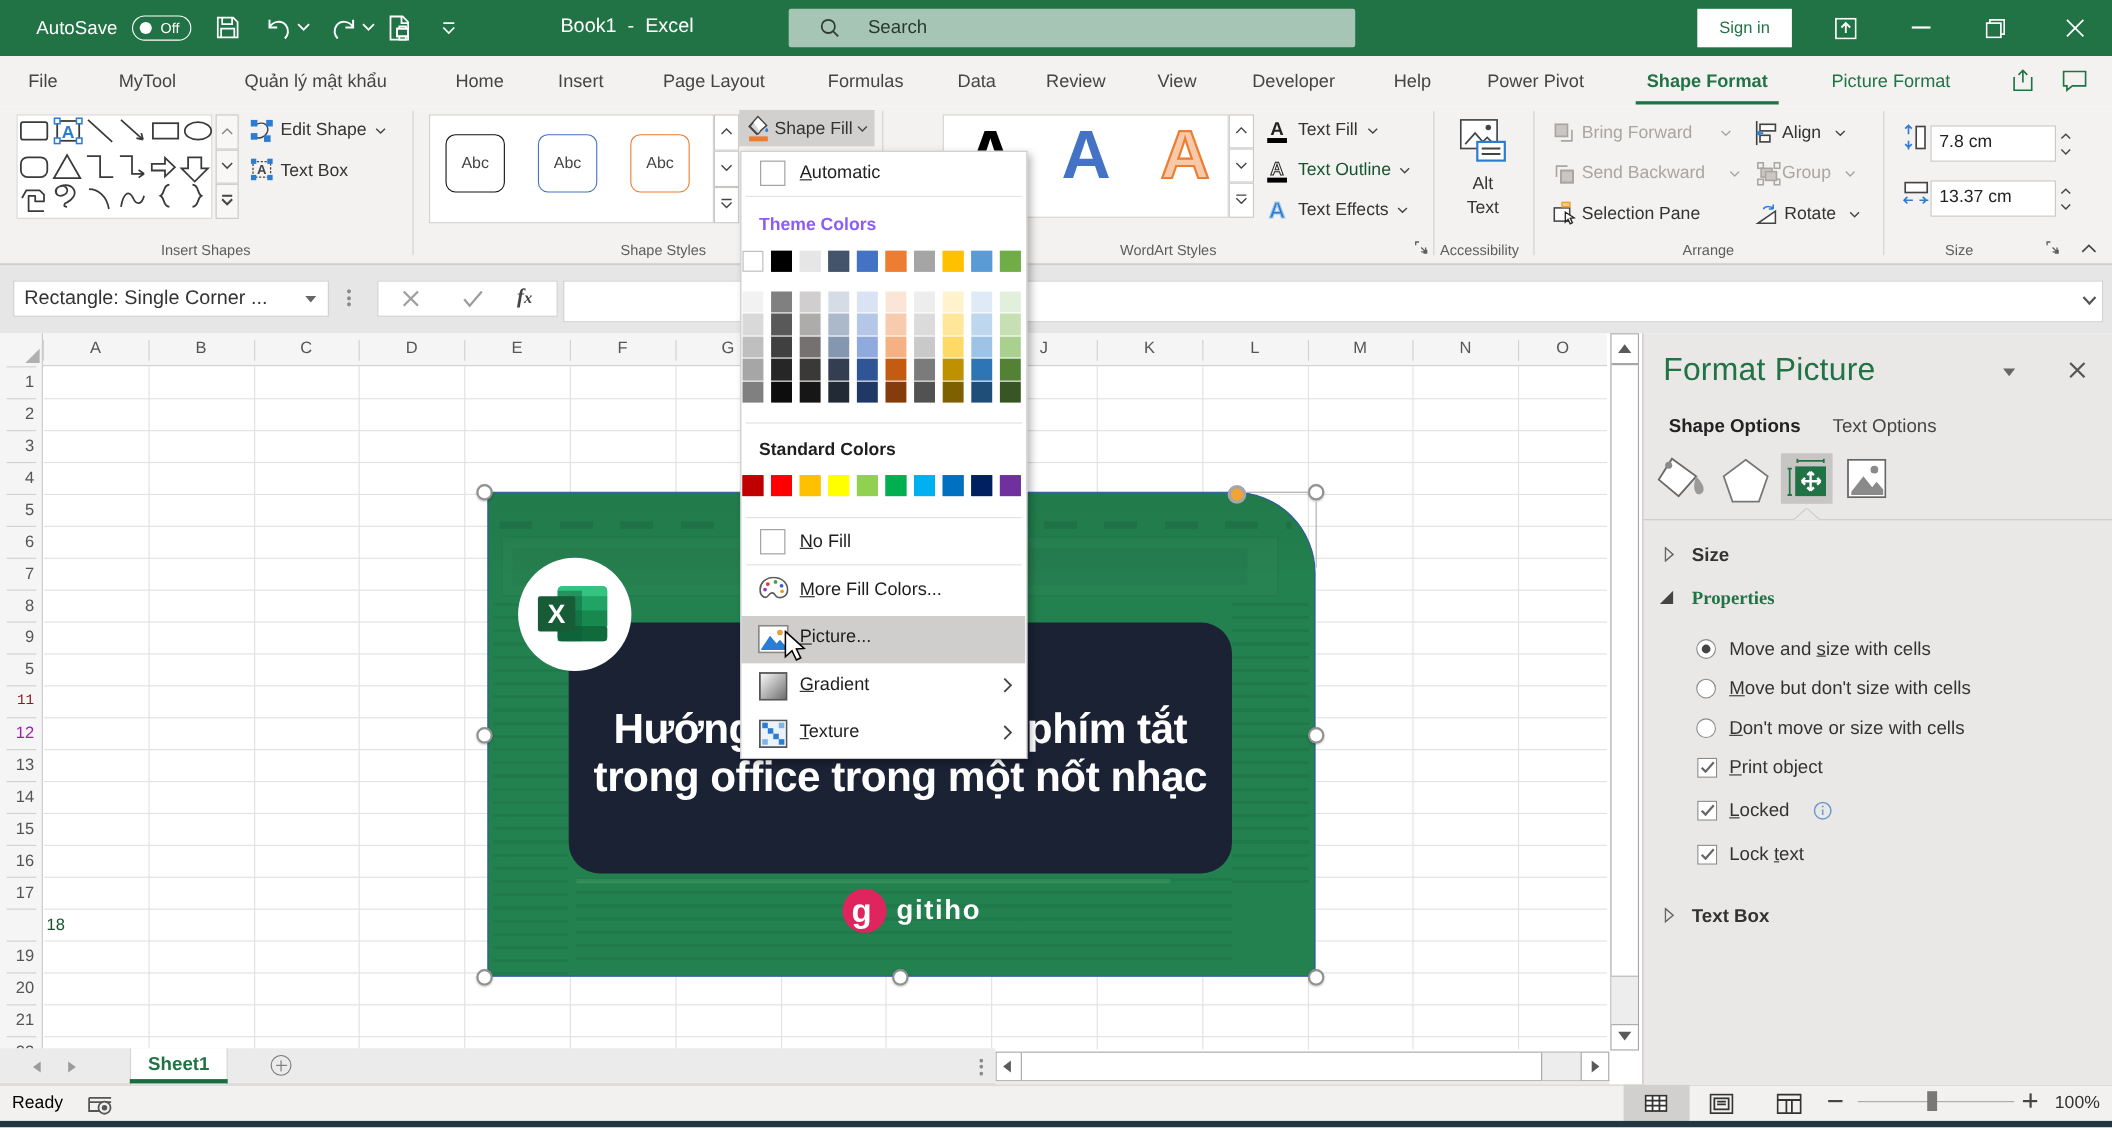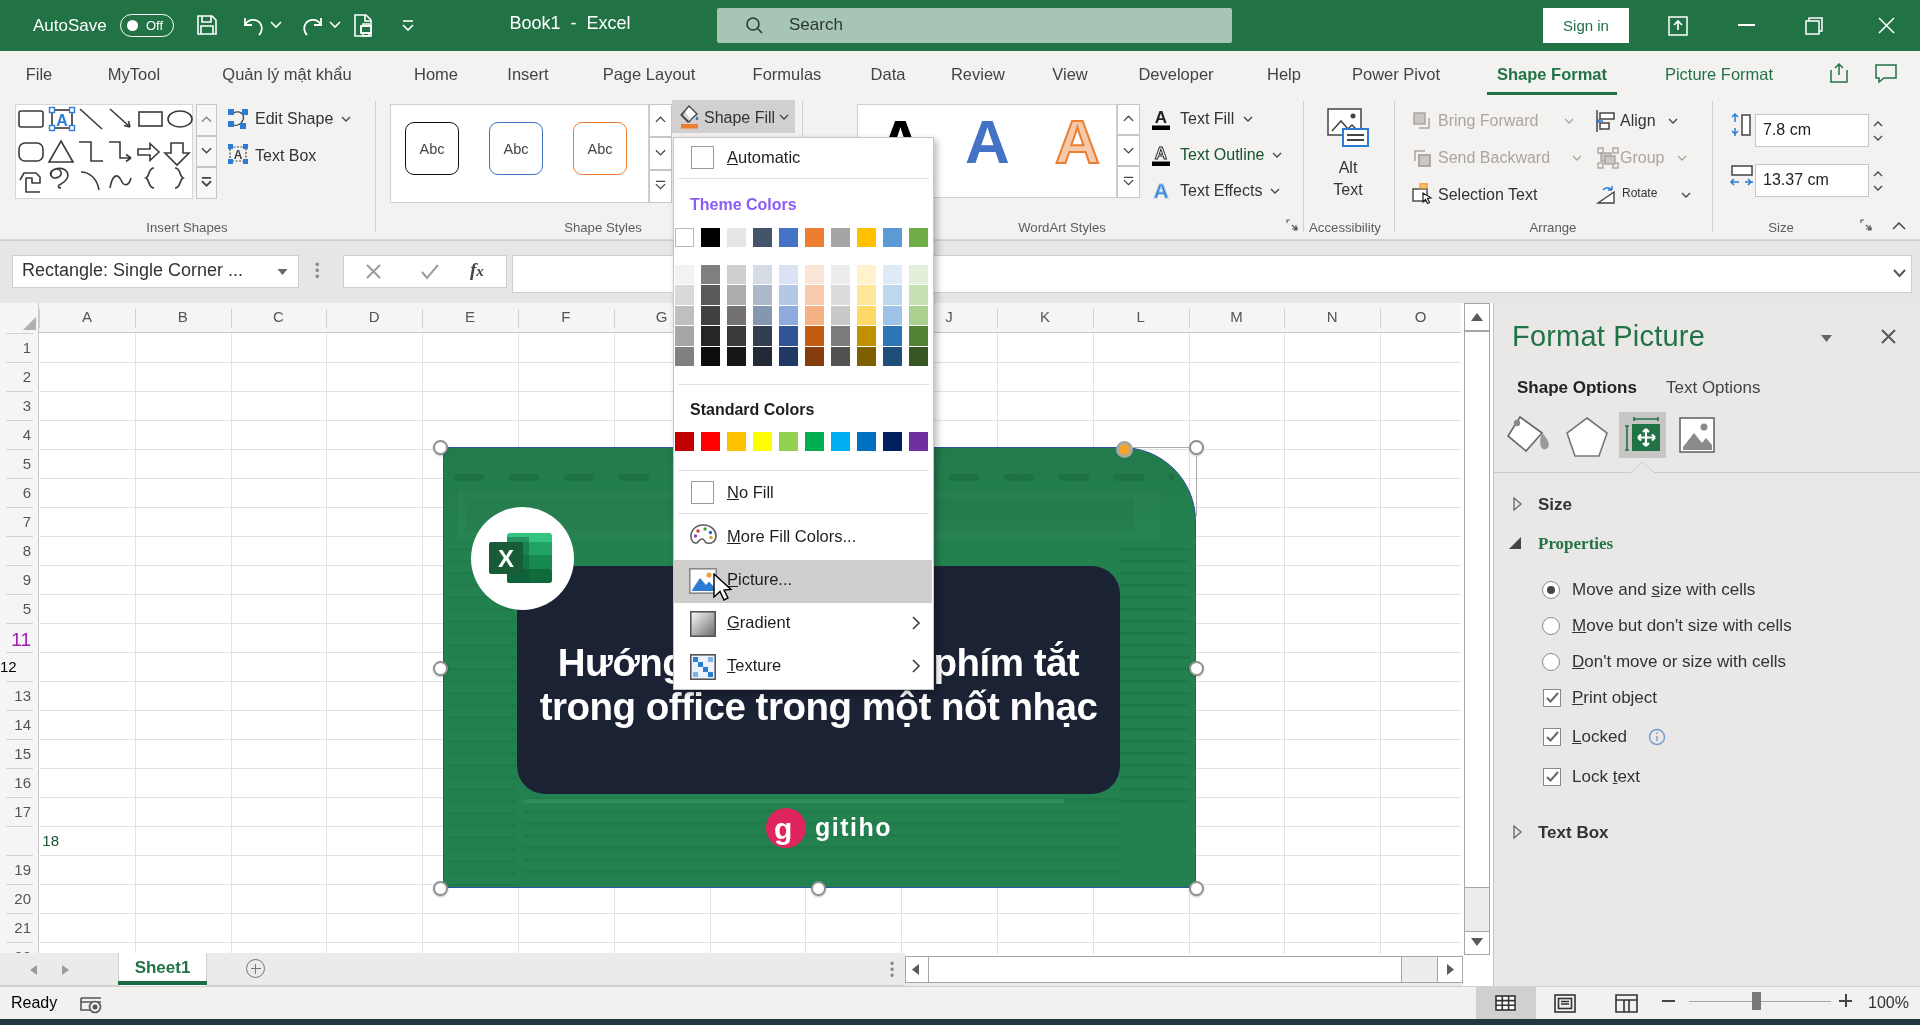--- a/index.html
+++ b/index.html
@@ -258,21 +258,21 @@
 <div class="abs" style="left:1438px;top:149px;font-size:16px;color:#a9a5a1;">Send Backward</div>
 <svg class="abs" style="left:1572px;top:155px" width="10" height="7" viewBox="0 0 10 7" fill="none" stroke="#a9a5a1" stroke-width="1.3">
     <path d="M1 1 l4 4 l4 -4"></path>
   </svg>
 <svg class="abs" style="left:1411px;top:183px" width="24" height="24" viewBox="0 0 24 24" fill="none" stroke="#444" stroke-width="1.4">
 <rect x="2" y="6" width="14" height="12" fill="#fff"></rect>
     <path d="M9 1 h7 v4" stroke="#f0a330" fill="#fbe2b8"></path>
     <rect x="9" y="1" width="7" height="4" fill="#fbc97c" stroke="#e8a33d"></rect>
 <path d="M12 10 l0 9 l2.5 -2.5 l2 4 l2 -1 l-2 -4 l3.5 -0.5 z" fill="#fff" stroke="#222" stroke-width="1.2"></path>
   </svg>
-<div class="abs" style="left:1438px;top:186px;font-size:16px;color:#333;">Selection Text</div>
+<div class="abs" style="left:1438px;top:186px;font-size:16px;color:#333;">Selection Pane</div>
 <svg class="abs" style="left:1595px;top:110px" width="22" height="22" viewBox="0 0 22 22" fill="none" stroke="#444" stroke-width="1.5">
 <rect x="5" y="3" width="14" height="6" fill="#fff"></rect>
     <rect x="5" y="13" width="9" height="6" fill="#fff"></rect>
     <path d="M2 0 v22" stroke="#444"></path>
     <path d="M8 11 h-6 m0 0 l3 -2 m-3 2 l3 2" stroke="#2b7cd3"></path>
   </svg>
 <div class="abs" style="left:1620px;top:112px;font-size:16px;color:#333;">Align</div>
 <svg class="abs" style="left:1668px;top:118px" width="10" height="7" viewBox="0 0 10 7" fill="none" stroke="#444" stroke-width="1.3">
     <path d="M1 1 l4 4 l4 -4"></path>
   </svg>
@@ -285,21 +285,21 @@
     <rect x="8" y="9" width="10" height="8" fill="#c9c6c3"></rect>
   </svg>
 <div class="abs" style="left:1620px;top:149px;font-size:16px;color:#a9a5a1;">Group</div>
 <svg class="abs" style="left:1677px;top:155px" width="10" height="7" viewBox="0 0 10 7" fill="none" stroke="#a9a5a1" stroke-width="1.3">
     <path d="M1 1 l4 4 l4 -4"></path>
   </svg>
 <svg class="abs" style="left:1595px;top:184px" width="23" height="22" viewBox="0 0 23 22" fill="none" stroke="#444" stroke-width="1.4">
 <path d="M3 19 L19 19 L19 8 Z" fill="#fff"></path>
     <path d="M8 6 c2 -3 7 -3 9 0 m0 0 v-4 m0 4 h-4" stroke="#2b7cd3"></path>
   </svg>
-<div class="abs" style="left:1622px;top:186px;font-size:12px;color:#333;">Rotate</div>
+<div class="abs" style="left:1622px;top:186px;font-size:16px;color:#333;">Rotate</div>
 <svg class="abs" style="left:1681px;top:192px" width="10" height="7" viewBox="0 0 10 7" fill="none" stroke="#444" stroke-width="1.3">
     <path d="M1 1 l4 4 l4 -4"></path>
   </svg>
 <svg class="abs" style="left:1729px;top:112px" width="24" height="26" viewBox="0 0 24 26" fill="none" stroke="#444" stroke-width="1.5">
 <path d="M6 2 v8 m0 6 v8 m-3 -19 l3 -3 l3 3 m-6 14 l3 3 l3 -3" stroke="#2b7cd3"></path>
     <rect x="13" y="3" width="8" height="20" fill="#fff"></rect>
   </svg>
 <div class="abs" style="left:1755px;top:114px;width:114px;height:33px;background:#fff;border:1px solid #c8c6c4;"></div>
 <div class="abs" style="left:1763px;top:121px;font-size:16px;color:#222;">7.8 cm</div>
 <svg class="abs" style="left:1872px;top:119px" width="12" height="24" viewBox="0 0 12 24" fill="none" stroke="#444" stroke-width="1.3">
@@ -390,23 +390,23 @@
 <div class="abs" style="left:0;top:484.0px;width:31px;text-align:right;font-size:15px;color:#555;">6</div>
 <div class="abs" style="left:6px;top:478.0px;width:27px;height:1px;background:#d0d0d0;"></div>
 <div class="abs" style="left:0;top:513.0px;width:31px;text-align:right;font-size:15px;color:#555;">7</div>
 <div class="abs" style="left:6px;top:507.0px;width:27px;height:1px;background:#d0d0d0;"></div>
 <div class="abs" style="left:0;top:542.0px;width:31px;text-align:right;font-size:15px;color:#555;">8</div>
 <div class="abs" style="left:6px;top:536.0px;width:27px;height:1px;background:#d0d0d0;"></div>
 <div class="abs" style="left:0;top:571.0px;width:31px;text-align:right;font-size:15px;color:#555;">9</div>
 <div class="abs" style="left:6px;top:565.0px;width:27px;height:1px;background:#d0d0d0;"></div>
 <div class="abs" style="left:0;top:600.0px;width:31px;text-align:right;font-size:15px;color:#555;">5</div>
 <div class="abs" style="left:6px;top:594.0px;width:27px;height:1px;background:#d0d0d0;"></div>
-<div class="abs" style="left:0;top:629.0px;width:31px;text-align:right;font-size:19px;color:#a21caf;">11</div>
+<div class="abs" style="left:0;top:629.0px;width:31px;text-align:right;font-size:13px;color:#7f1d1d;font-family:Liberation Mono, monospace;">11</div>
 <div class="abs" style="left:6px;top:623.0px;width:27px;height:1px;background:#d0d0d0;"></div>
-<div class="abs" style="left:0;top:658.0px;width:31px;font-size:15px;color:#000000;">12</div>
+<div class="abs" style="left:0;top:658.0px;width:31px;text-align:right;font-size:15px;color:#a21caf;">12</div>
 <div class="abs" style="left:6px;top:652.0px;width:27px;height:1px;background:#d0d0d0;"></div>
 <div class="abs" style="left:0;top:687.0px;width:31px;text-align:right;font-size:15px;color:#555;">13</div>
 <div class="abs" style="left:6px;top:681.0px;width:27px;height:1px;background:#d0d0d0;"></div>
 <div class="abs" style="left:0;top:716.0px;width:31px;text-align:right;font-size:15px;color:#555;">14</div>
 <div class="abs" style="left:6px;top:710.0px;width:27px;height:1px;background:#d0d0d0;"></div>
 <div class="abs" style="left:0;top:745.0px;width:31px;text-align:right;font-size:15px;color:#555;">15</div>
 <div class="abs" style="left:6px;top:739.0px;width:27px;height:1px;background:#d0d0d0;"></div>
 <div class="abs" style="left:0;top:774.0px;width:31px;text-align:right;font-size:15px;color:#555;">16</div>
 <div class="abs" style="left:6px;top:768.0px;width:27px;height:1px;background:#d0d0d0;"></div>
 <div class="abs" style="left:0;top:803.0px;width:31px;text-align:right;font-size:15px;color:#555;">17</div>

